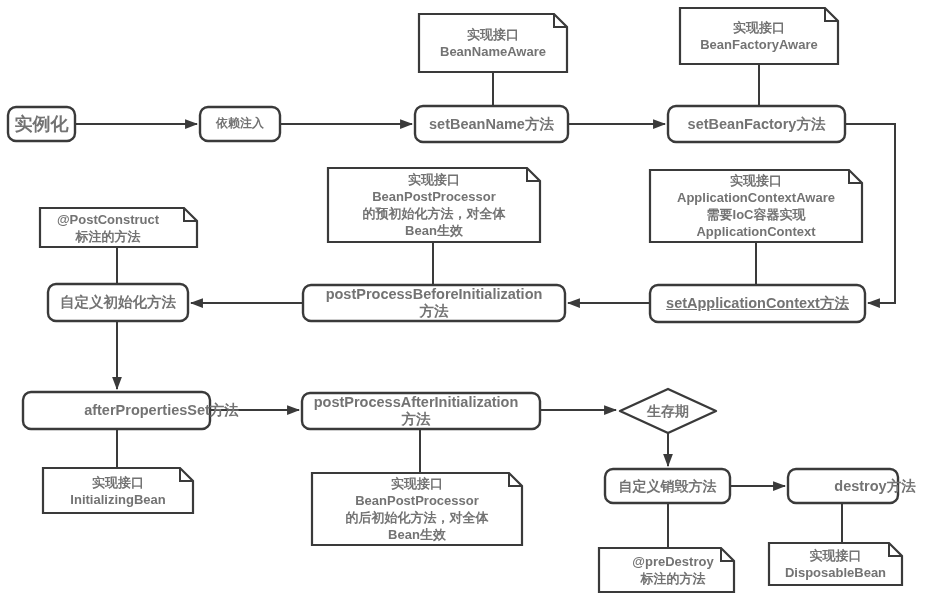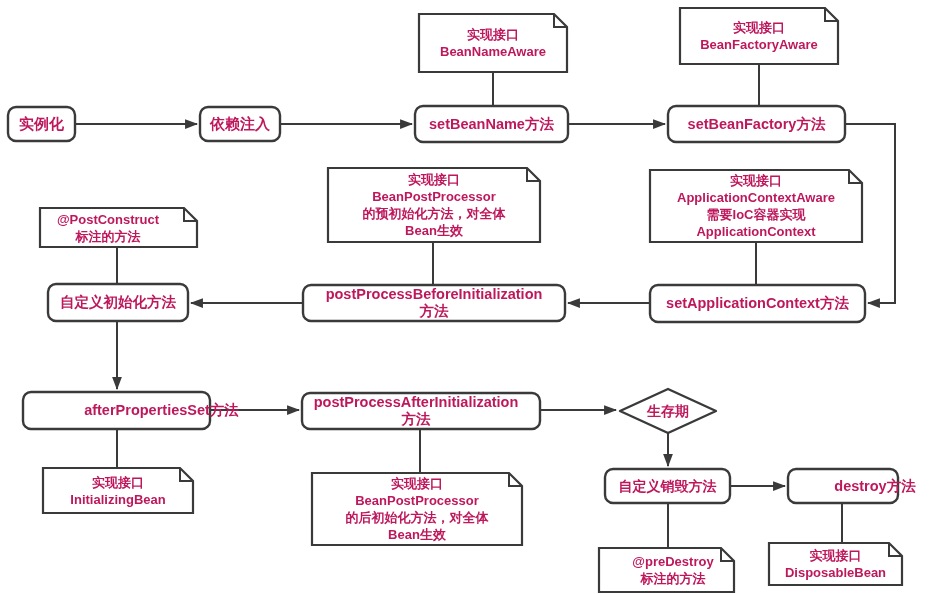--- a/index.html
+++ b/index.html
@@ -17,21 +17,21 @@
   .fold   { fill: none; stroke: #3a3a3a; stroke-width: 2; }
   .conn   { fill: none; stroke: #3a3a3a; stroke-width: 2; }
   .lbl {
     position: absolute;
     display: flex;
     align-items: center;
     justify-content: center;
     text-align: center;
     white-space: pre-line;
     font-weight: bold;
-    color: #be185d;
+    color: #737373;
     pointer-events: none;
   }
   .lbl.box  { font-size: 14.5px; line-height: 1.16; }
   .lbl.note { font-size: 13px;   line-height: 17px; }
 </style>
 </head>
 <body>
 
 <div class="canvas">
 
@@ -99,25 +99,25 @@
     <path class="noteshape" d="M312,473 L509,473 L522,486 L522,545 L312,545 Z"></path>
     <path class="fold" d="M509,473 L509,486 L522,486"></path>
 
     <path class="noteshape" d="M599,548 L721,548 L734,561 L734,592 L599,592 Z"></path>
     <path class="fold" d="M721,548 L721,561 L734,561"></path>
 
     <path class="noteshape" d="M769,543 L889,543 L902,556 L902,585 L769,585 Z"></path>
     <path class="fold" d="M889,543 L889,556 L902,556"></path>
   </svg>
 
-  <div class="lbl box" style="left:8px;   top:107px; width:67px;  height:34px; font-size:15px;">实例化</div>
-  <div class="lbl box" style="left:200px; top:107px; width:80px;  height:34px; font-size:15px;">依赖注入</div>
+  <div class="lbl box" style="left:8px;   top:107px; width:67px;  height:34px; font-size:18px;">实例化</div>
+  <div class="lbl box" style="left:200px; top:107px; width:80px;  height:34px; font-size:12px;">依赖注入</div>
   <div class="lbl box" style="left:668px; top:106px; width:177px; height:36px;">setBeanFactory方法</div>
   <div class="lbl box" style="left:415px; top:106px; width:153px; height:36px;">setBeanName方法</div>
-  <div class="lbl box" style="left:650px; top:285px; width:215px; height:37px;">setApplicationContext方法</div>
+  <div class="lbl box" style="left:650px; top:285px; width:215px; height:37px;text-decoration:underline;">setApplicationContext方法</div>
   <div class="lbl box" style="left:303px; top:285px; width:262px; height:36px;">postProcessBeforeInitialization
 方法</div>
   <div class="lbl box" style="left:48px;  top:284px; width:140px; height:37px;">自定义初始化方法</div>
   <div class="lbl box" style="left:23px;  top:392px; width:187px; height:37px;padding-left:45px;">afterPropertiesSet方法</div>
   <div class="lbl box" style="left:300px; top:393px; width:232px; height:36px;">postProcessAfterInitialization
 方法</div>
   <div class="lbl box" style="left:620px; top:389px; width:96px;  height:44px; font-size:14px;">生存期</div>
   <div class="lbl box" style="left:605px; top:469px; width:125px; height:34px; font-size:14px;">自定义销毁方法</div>
   <div class="lbl box" style="left:788px; top:469px; width:110px; height:34px;padding-left:32px;">destroy方法</div>
 

